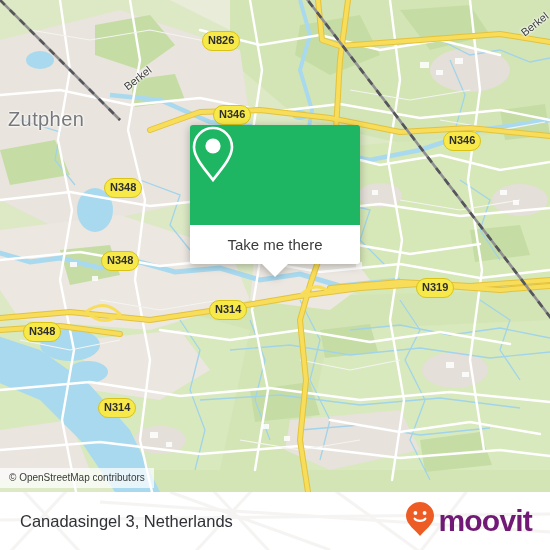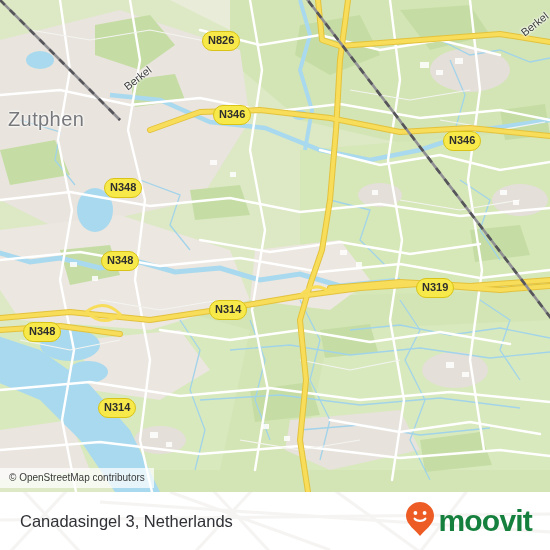--- a/index.html
+++ b/index.html
@@ -56,21 +56,21 @@
 
   
   #footer{position:absolute;left:0;top:492px;width:550px;height:58px;background:#fff;overflow:hidden;}
   #footer-bg{position:absolute;left:0;top:0;opacity:.5;}
   #address{
     position:absolute;left:20px;top:50%;transform:translateY(-50%);
     color:#2f3136;font-size:16.5px;white-space:nowrap;
   }
   #brand{position:absolute;right:18px;top:50%;transform:translateY(-50%);
     display:flex;align-items:center;gap:3px;}
-  #brand-text{color:#15803d;font-size:30px;font-weight:bold;letter-spacing:-.8px;line-height:1;}
+  #brand-text{color:#701a75;font-size:30px;font-weight:bold;letter-spacing:-.8px;line-height:1;}
 </style>
 </head>
 <body>
 
 <div id="app">
 
   <div id="map">
     <svg width="550" height="492" viewBox="0 0 550 492">
       <defs>
         <clipPath id="mapclip">
@@ -246,20 +246,32 @@
     <div class="shield" style="left:202px;top:31px;">N826</div>
     <div class="shield" style="left:213px;top:105px;">N346</div>
     <div class="shield" style="left:443px;top:131px;">N346</div>
     <div class="shield" style="left:104px;top:178px;">N348</div>
     <div class="shield" style="left:101px;top:251px;">N348</div>
     <div class="shield" style="left:23px;top:322px;">N348</div>
     <div class="shield" style="left:209px;top:300px;">N314</div>
     <div class="shield" style="left:98px;top:398px;">N314</div>
     <div class="shield" style="left:416px;top:278px;">N319</div>
 
+    <div id="popup">
+      <div id="popup-top">
+        <span>
+          <svg width="46" height="58" viewBox="0 0 46 58">
+            <path d="M23,3 C12.5,3 4,11.5 4,22 C4,33 16,45.5 23,55 C30,45.5 42,33 42,22 C42,11.5 33.5,3 23,3 Z" fill="none" stroke="#ffffff" stroke-width="2.6"></path>
+            <circle cx="23" cy="21" r="7.6" fill="#ffffff"></circle>
+          </svg>
+        </span>
+      </div>
+      <div id="popup-bottom">Take me there</div>
+      <div id="popup-tail"></div>
+    </div>
 
     <div id="attribution">© OpenStreetMap contributors</div>
   </div>
 
   <div id="footer">
     <svg id="footer-bg" width="550" height="58" viewBox="0 0 550 58">
       <rect x="0" y="0" width="550" height="58" fill="#ffffff"></rect>
       <g stroke="#eceae7" stroke-width="3" fill="none">
         <path d="M20,-5 L80,60"></path>
           <path d="M70,-5 L10,60"></path>

